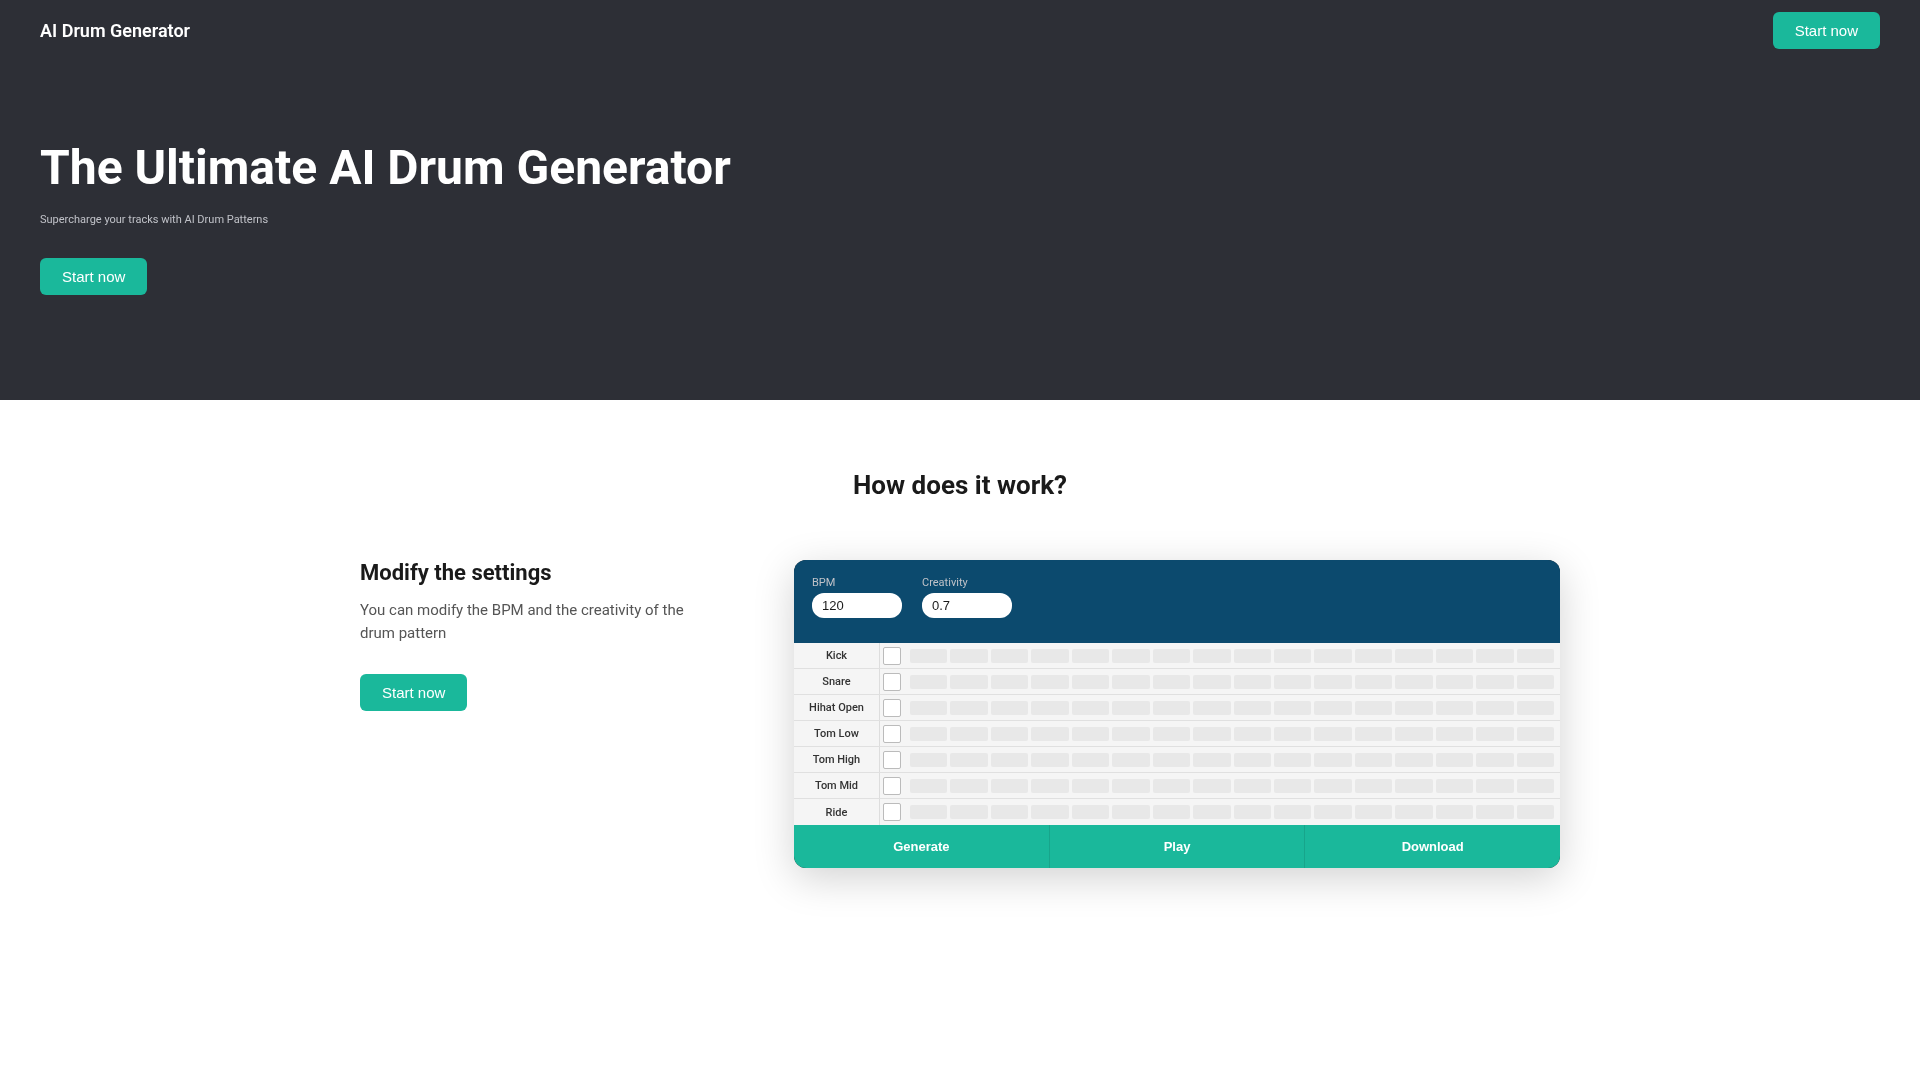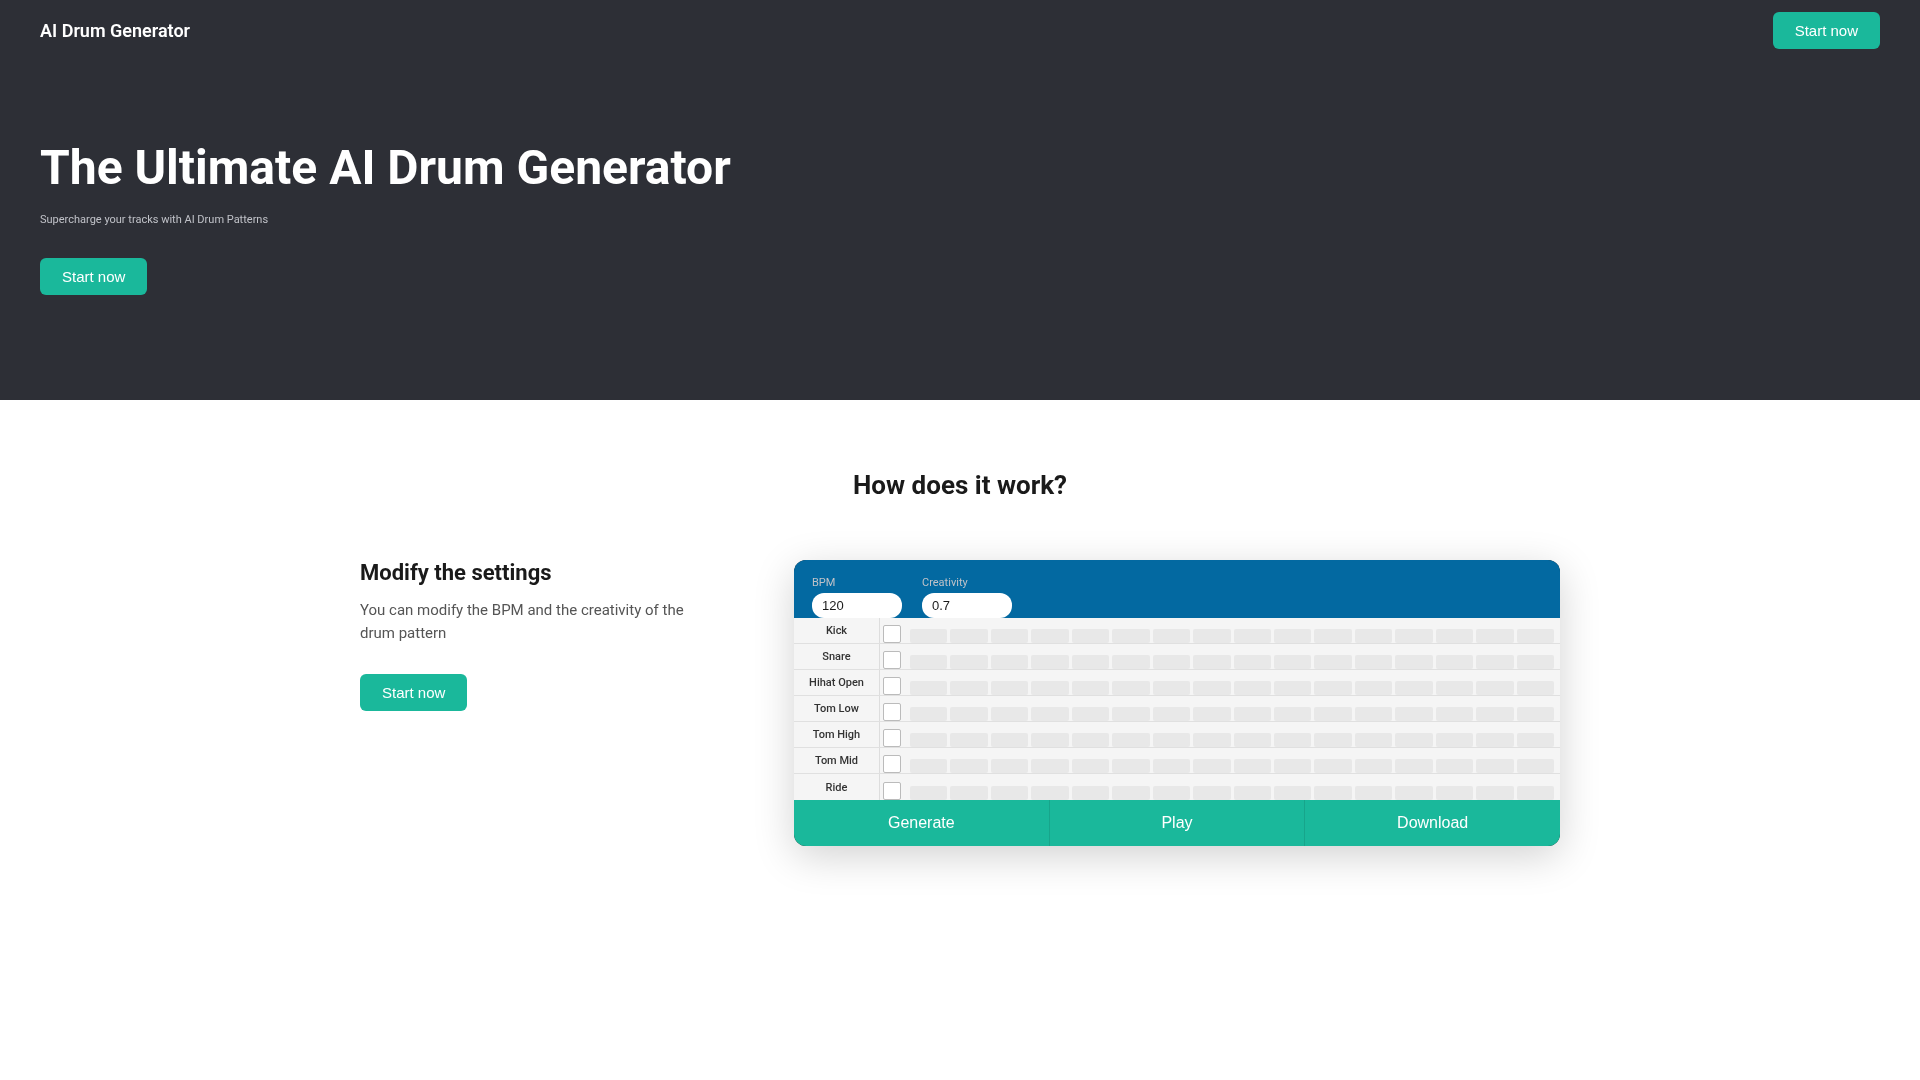--- a/index.html
+++ b/index.html
@@ -91,22 +91,22 @@
     
     .drum-machine {
       flex: 1;
       background: #1a1a1a;
       border-radius: 12px;
       overflow: hidden;
       box-shadow: 0 10px 40px rgba(0,0,0,0.18);
       min-width: 0;
     }
     .dm-top {
-      background: #0369a1;
-      padding: 16px 18px 0 18px;
+      background: #0c4a6e;
+      padding: 16px 18px 25px 18px;
       display: flex;
       gap: 20px;
     }
     .dm-field {
       display: flex;
       flex-direction: column;
       gap: 4px;
     }
     .dm-label {
       color: #c0c2c8;
@@ -120,21 +120,21 @@
       font-size: 13px;
       width: 90px;
       color: #1a1a1a;
     }
     .dm-grid {
       background: #f5f5f5;
       padding: 0;
     }
     .dm-row {
       display: flex;
-      align-items: flex-end;
+      align-items: center;
       border-bottom: 1px solid #e0e0e0;
       height: 26px;
     }
     .dm-row:last-child { border-bottom: none; }
     .dm-row-label {
       background: #f5f5f5;
       color: #333;
       font-size: 11px;
       width: 86px;
       min-width: 86px;
@@ -171,22 +171,22 @@
       min-width: 0;
     }
     .dm-buttons {
       display: flex;
     }
     .dm-btn {
       flex: 1;
       background: #1ab89b;
       color: #fff;
       border: none;
-      font-size: 16px;
-      font-weight: 400;
+      font-size: 13px;
+      font-weight: 700;
       padding: 14px 0;
       cursor: pointer;
       border-right: 1px solid rgba(0,0,0,0.1);
     }
     .dm-btn:last-child { border-right: none; }
   </style>
 </head>
 <body>
 
 <nav class="navbar">

